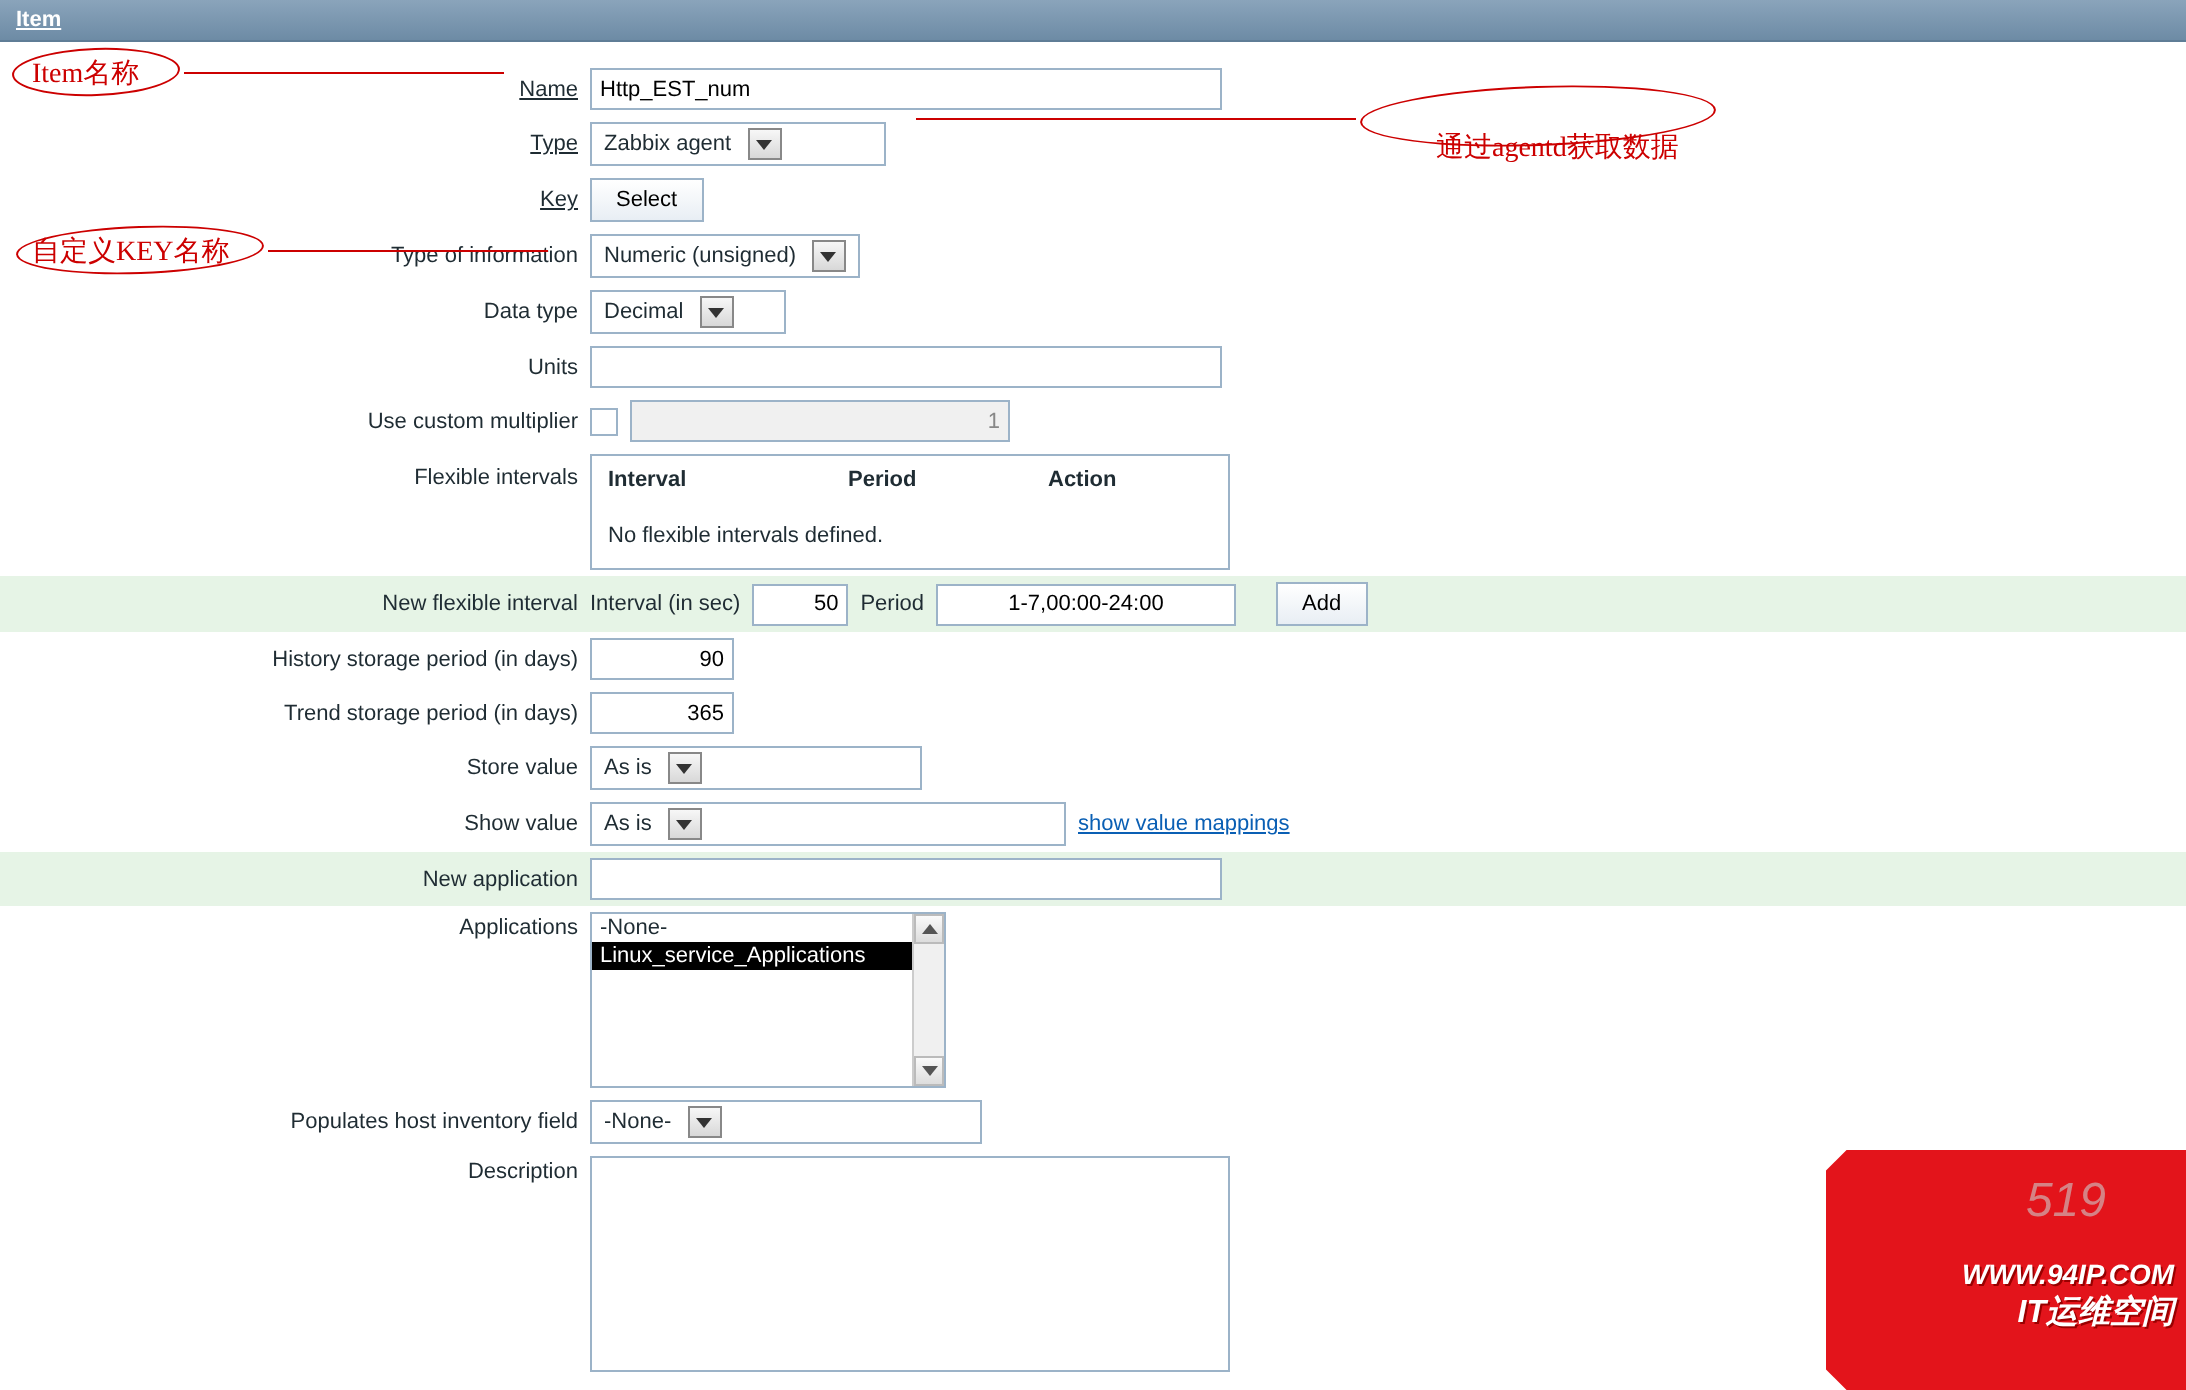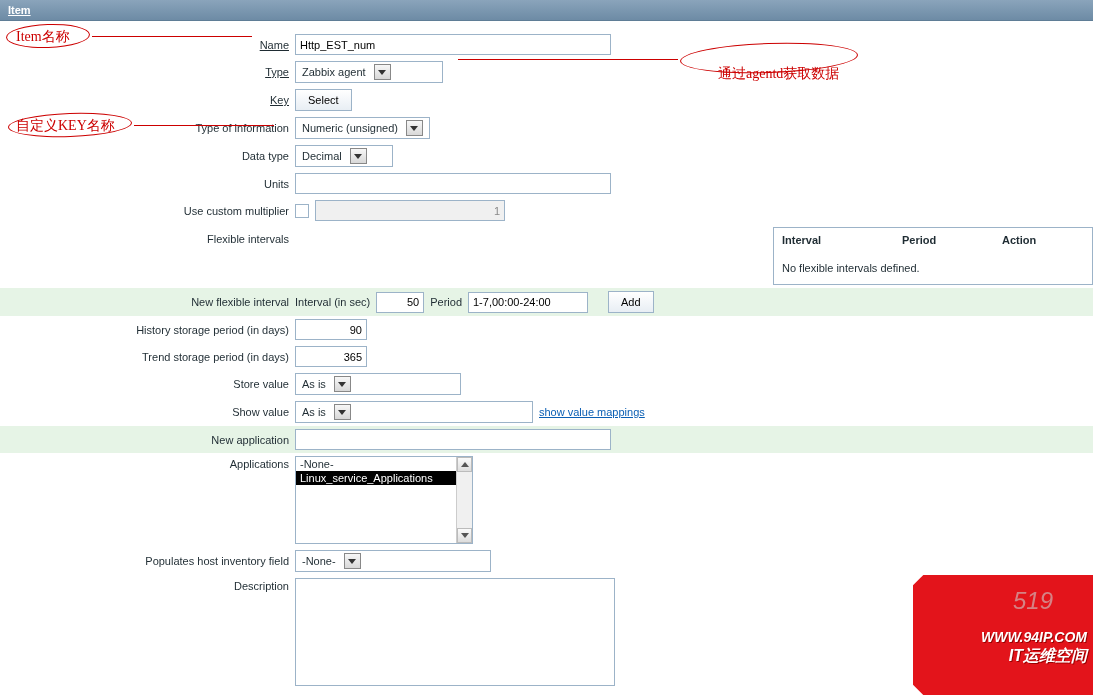--- a/index.html
+++ b/index.html
@@ -263,41 +263,41 @@
 
   <div class="row">
     <div class="label-cell">Use custom multiplier</div>
     <div class="field-cell">
       <span class="check"></span>
       <input type="text" disabled="" class="right" style="width: 190px;" value="1">
     </div>
   </div>
 
 
-  <div class="row" style="align-items:flex-start;justify-content:space-between;">
+  <div class="row" style="align-items:flex-start;">
     <div class="label-cell" style="padding-top:6px;">Flexible intervals</div>
     <div class="field-cell">
       <div class="flex-intervals">
         <div class="fh">
           <div>Interval</div>
           <div>Period</div>
           <div>Action</div>
         </div>
         <div class="empty">No flexible intervals defined.</div>
       </div>
     </div>
   </div>
 
   <div class="row hl">
     <div class="label-cell">New flexible interval</div>
     <div class="field-cell">
       <span>Interval (in sec)</span>
       <input type="text" class="right" style="width: 48px;" value="50">
       <span>Period</span>
-      <input type="text" style="width: 120px;" value="1-7,00:00-24:00">
+      <input type="text" style="width: 150px; text-align: center;" value="1-7,00:00-24:00">
       <span style="width:8px;"></span>
       <button class="btn">Add</button>
     </div>
   </div>
 
   <div class="row">
     <div class="label-cell">History storage period (in days)</div>
     <div class="field-cell">
       <input type="text" class="right" style="width: 72px;" value="90">
     </div>

